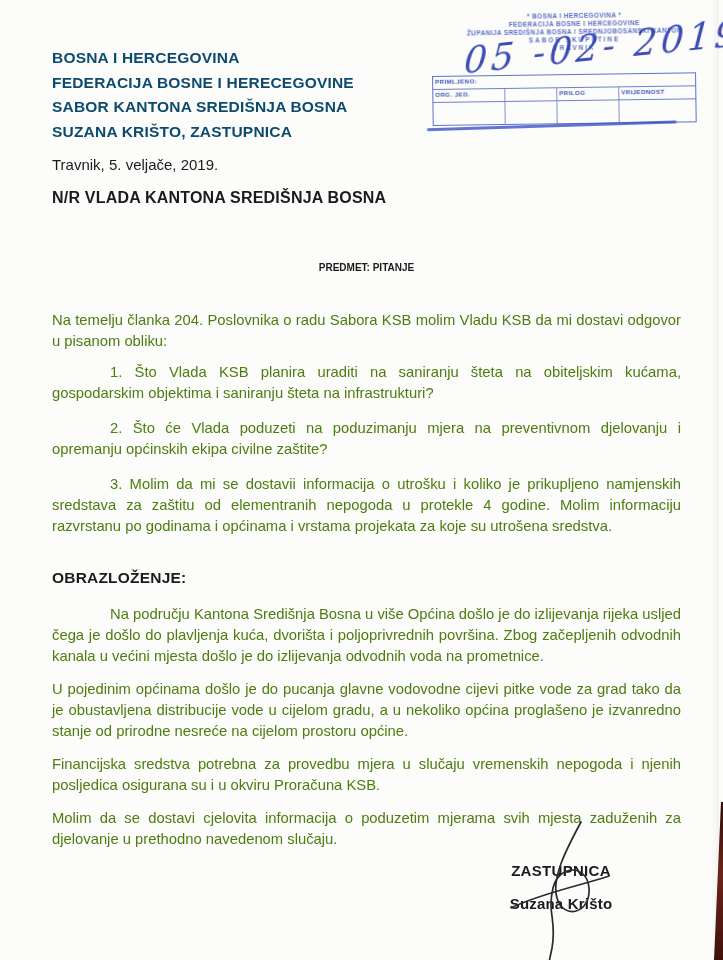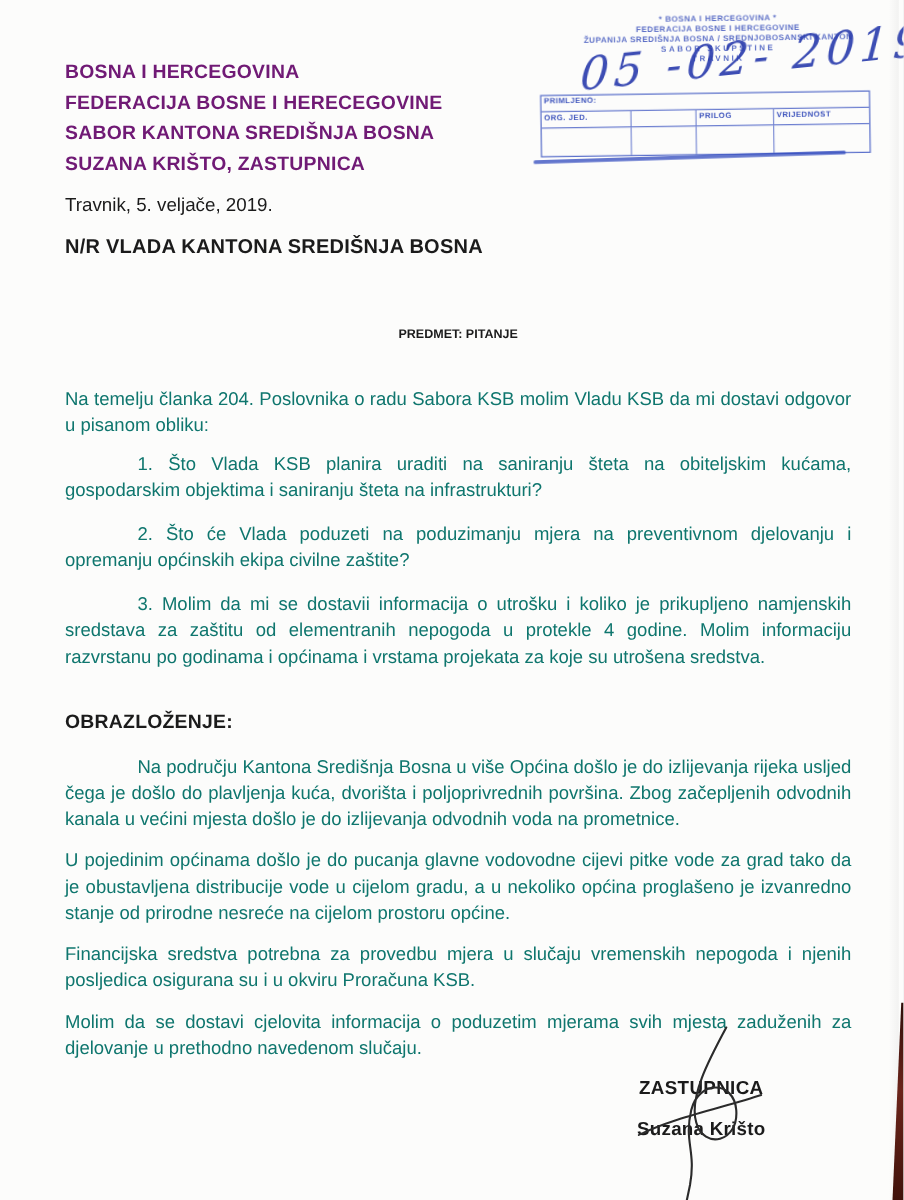--- a/index.html
+++ b/index.html
@@ -9,29 +9,29 @@
     background:#fcfcfb;
     overflow:hidden;
     font-family:"Liberation Sans", sans-serif;
     color:#1b1b1b;
     box-sizing:border-box;
     padding:46px 42px 0 52px;
   }
   
   .sender-line{
     font-weight:700;font-size:15.5px;line-height:24.5px;
-    letter-spacing:.2px;color:#701a75;
+    letter-spacing:.2px;color:#0c4a6e;
   }
   .sender-block{margin-bottom:10px;}
   .dateline{font-size:15px;line-height:21px;margin-bottom:12px;}
   .addressee{font-weight:700;font-size:16px;line-height:22px;margin-bottom:48px;letter-spacing:.2px;}
   .subject{font-weight:700;font-size:10px;line-height:21px;margin-bottom:32px;text-align:center;}
   p.body-par{
     margin:0 0 12px 0;font-size:14.8px;line-height:21px;
-    text-align:justify;color:#0f766e;
+    text-align:justify;color:#4d7c0f;
   }
   p.intro{margin-bottom:10px;}
   p.q{text-indent:58px;margin-bottom:14px;}
   p.q-last{margin-bottom:30px;}
   .section-heading{font-weight:700;font-size:15.5px;line-height:21px;margin:0 0 16px 0;letter-spacing:.2px;}
   p.first-indent{text-indent:58px;}
 
   
   .stamp{
     position:absolute;left:430px;top:12px;width:290px;height:120px;

